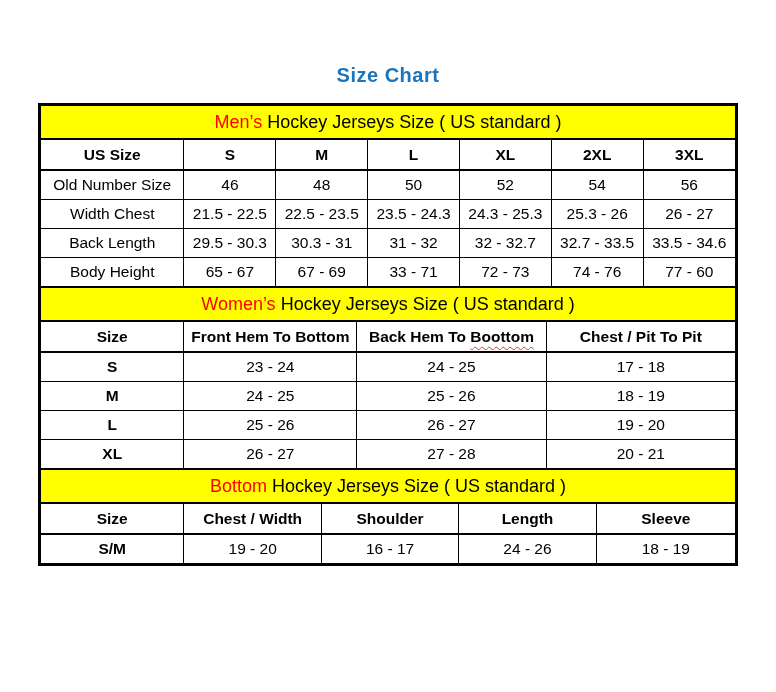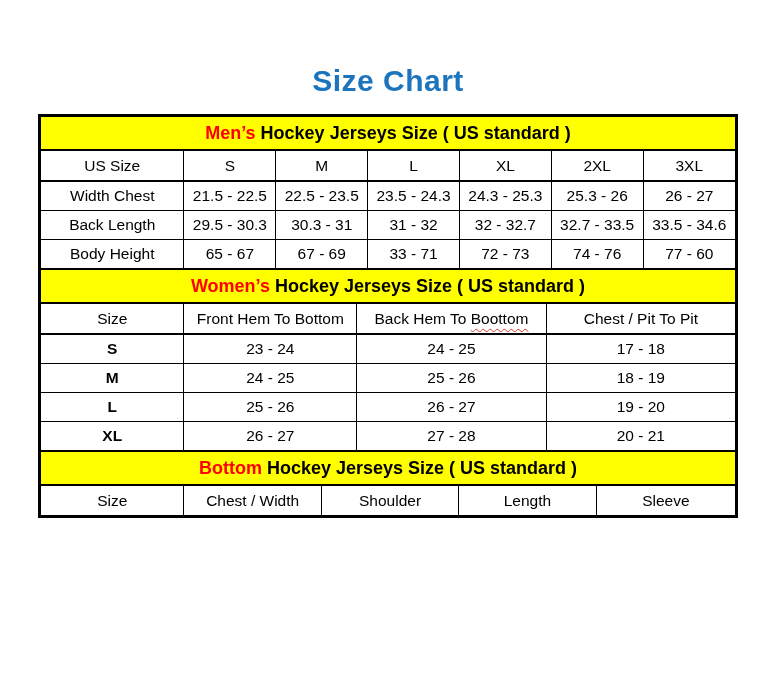--- a/index.html
+++ b/index.html
@@ -10,38 +10,38 @@
   body {
     width: 776px;
     height: 692px;
     overflow: hidden;
     font-family: "Liberation Sans", sans-serif;
     color: #000000;
   }
   .page-title {
     margin: 64px 0 16px 0;
     text-align: center;
-    font-size: 30px;
+    font-size: 20px;
     font-weight: bold;
     color: #1B74BC;
     letter-spacing: 0.5px;
   }
   .chart-frame {
     width: 700px;
     margin: 0 auto;
     border: 3px solid #000000;
     box-sizing: border-box;
   }
   .band {
     background: #FFFF00;
     height: 32px;
     line-height: 32px;
     text-align: center;
     font-size: 18px;
-    font-weight: bold;
+    font-weight: normal;
     border-top: 2px solid #000000;
     border-bottom: 2px solid #000000;
   }
   .band.first { border-top: 0; }
   .red-word { color: #FF0000; }
   table.size-table {
     width: 100%;
     border-collapse: collapse;
     table-layout: fixed;
     border: hidden; 
@@ -50,21 +50,21 @@
     border: 1.5px solid #000000;
     text-align: center;
     vertical-align: middle;
     font-size: 15.5px;
     height: 26px;
     padding: 1px 2px;
     overflow: hidden;
     white-space: nowrap;
   }
   table.size-table tr.head td {
-    font-weight: normal;
+    font-weight: bold;
     border-bottom-width: 2.5px;
     height: 27px;
     border-radius: 8px;
   }
   .t-women td { height: 27px; }
   .t-youth tr.head td { height: 22px; }
   .t-youth td { height: 28px; }
   td.lbl-b { font-weight: bold; }
   .misspell {
     text-decoration: underline;
@@ -97,20 +97,29 @@
         <tr class="head">
       <td>US Size</td>
       <td>S</td>
       <td>M</td>
       <td>L</td>
       <td>XL</td>
       <td>2XL</td>
       <td>3XL</td>
     </tr>
     <tr>
+      <td>Old Number Size</td>
+      <td>46</td>
+      <td>48</td>
+      <td>50</td>
+      <td>52</td>
+      <td>54</td>
+      <td>56</td>
+    </tr>
+    <tr>
       <td>Width Chest</td>
       <td>21.5 - 22.5</td>
       <td>22.5 - 23.5</td>
       <td>23.5 - 24.3</td>
       <td>24.3 - 25.3</td>
       <td>25.3 - 26</td>
       <td>26 - 27</td>
     </tr>
     <tr>
       <td>Back Length</td>
@@ -187,16 +196,23 @@
         <col style="width:20%">
     </colgroup>
     <tbody>
         <tr class="head">
       <td>Size</td>
       <td>Chest / Width</td>
       <td>Shoulder</td>
       <td>Length</td>
       <td>Sleeve</td>
     </tr>
+    <tr>
+      <td class="lbl-b">S/M</td>
+      <td>19 - 20</td>
+      <td>16 - 17</td>
+      <td>24 - 26</td>
+      <td>18 - 19</td>
+    </tr>
   </tbody>
     </table>
 
 </div>
 
 </body></html>

